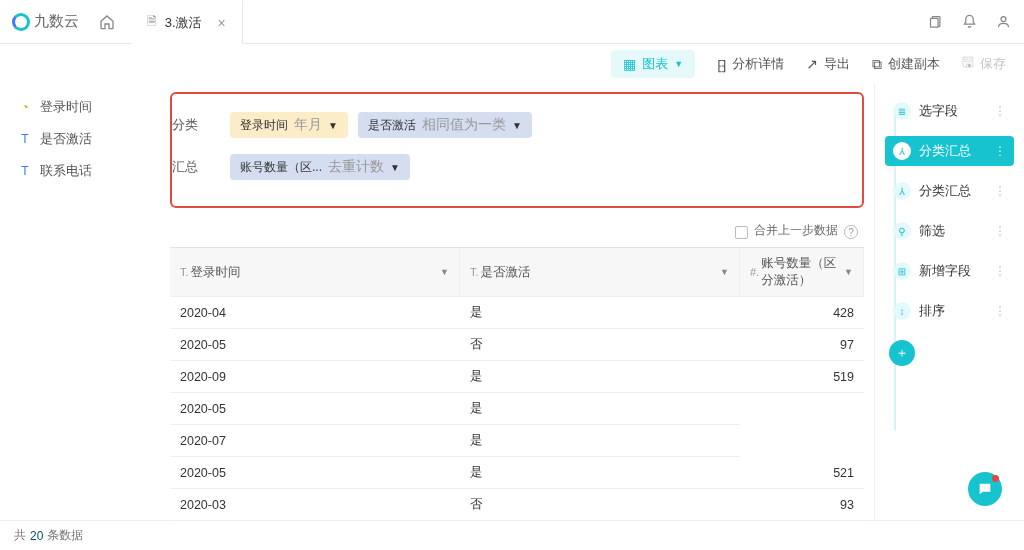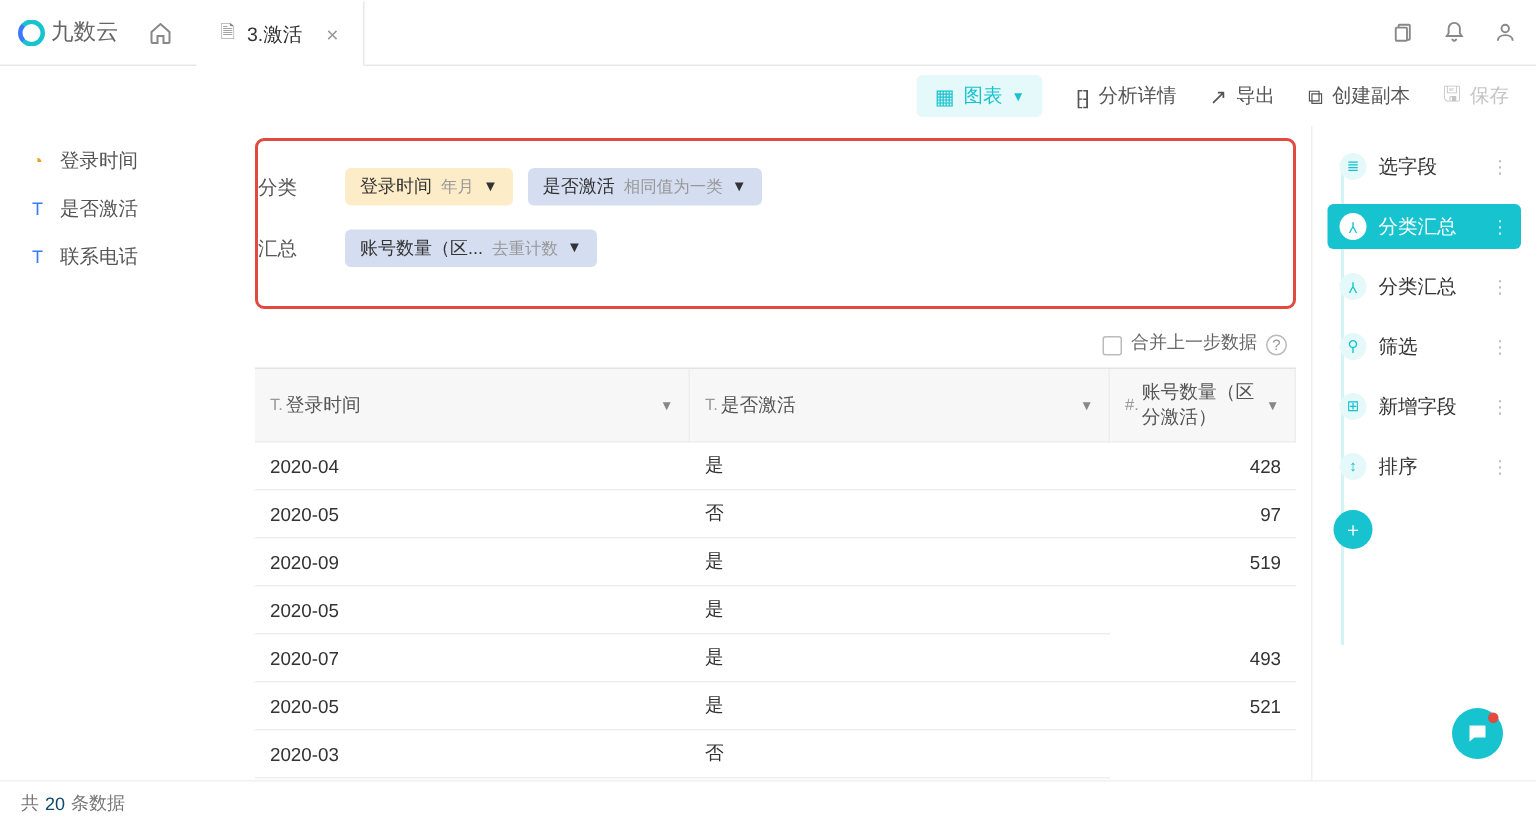--- a/index.html
+++ b/index.html
@@ -23,21 +23,21 @@
 .left-col{width:170px;padding:14px 18px;display:flex;flex-direction:column;gap:14px}
 .field-row{display:flex;align-items:center;gap:8px;color:#555}
 .ftype{width:14px;text-align:center;font-size:12px}
 .ftype.clock{color:#f0a020}
 .ftype.text{color:#3a7afe}
 .center-col{flex:1;padding:8px 10px 0 0;display:flex;flex-direction:column}
 .cfg-box{border:2px solid #e04a3f;border-radius:6px;padding:10px 14px 18px 0;position:relative}
 .cfg-row{display:flex;align-items:center;gap:18px;padding:8px 0}
 .cfg-label{width:40px;color:#555}
 .pill{display:inline-flex;align-items:center;gap:6px;padding:4px 10px;border-radius:4px;font-size:12px}
-.pill .sub{color:#999;font-size:11px}
+.pill .sub{color:#999;font-size:14px}
 .pill .dd{font-size:10px}
 .pill.yellow{background:#fdecc8}
 .pill.blue{background:#d5ddf0}
 .merge-row{display:flex;align-items:flex-end;justify-content:flex-end;gap:6px;padding:14px 6px 8px 0;color:#666;font-size:12px}
 .merge-row .cb{width:13px;height:13px;border:1px solid #bbb;border-radius:2px}
 .merge-row .q{width:14px;height:14px;border:1px solid #bbb;border-radius:50%;display:flex;align-items:center;justify-content:center;font-size:10px;color:#999}
 .table{border-top:1px solid #e4e4e4}
 .thead,.trow{display:flex;align-items:stretch}
 .tcell{padding:7px 10px;border-bottom:1px solid #eee;display:flex;align-items:center;font-size:12.5px}
 .c1{width:290px}
@@ -215,34 +215,34 @@
               <span class="val">519</span>
             </div>
           </div>
           <div class="trow">
             <div class="tcell c1">2020-05</div>
             <div class="tcell c2">是</div>
           </div>
           <div class="trow">
             <div class="tcell c1">2020-07</div>
             <div class="tcell c2">是</div>
-            <div class="tcell c3">
-              <span class="val">493</span>
-            </div>
           </div>
           <div class="trow">
             <div class="tcell c1">2020-05</div>
             <div class="tcell c2">是</div>
             <div class="tcell c3">
               <span class="val">521</span>
             </div>
           </div>
           <div class="trow">
             <div class="tcell c1">2020-03</div>
             <div class="tcell c2">否</div>
+            <div class="tcell c3">
+              <span class="val">93</span>
+            </div>
           </div>
         </div>
     </div>
   </div>
 
   <div class="right-col">
     <div class="rail"></div>
     <div id="steps" style="display:flex;flex-direction:column;gap:10px">
         <div class="step">
           <span class="sic">≣</span>

